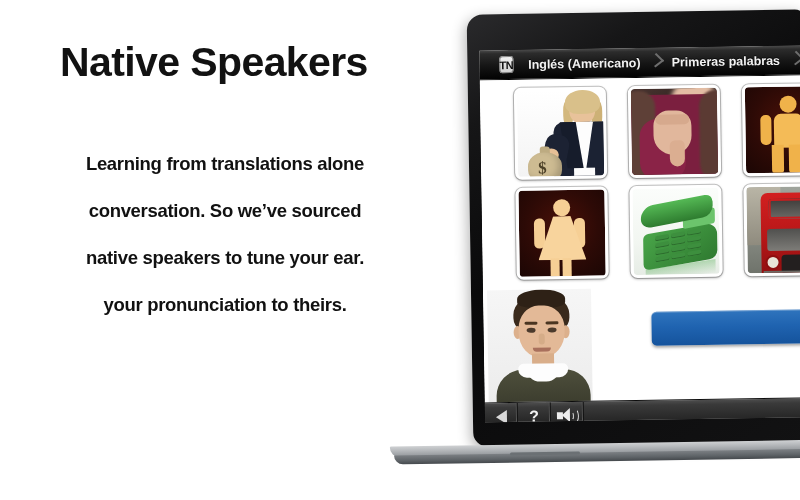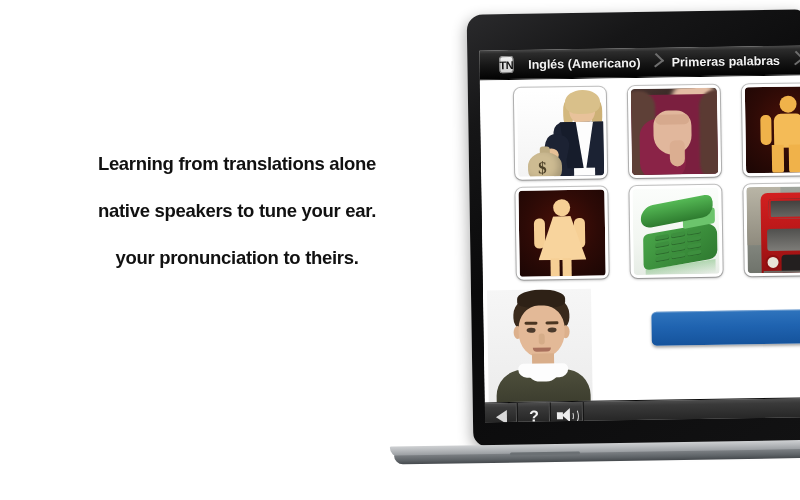--- a/index.html
+++ b/index.html
@@ -16,21 +16,21 @@
   .left-panel { position: absolute; left: 0; top: 0; width: 450px; height: 500px; }
 
   .headline {
     position: absolute; left: 60px; top: 40px;
     font-size: 41px; font-weight: 700; color: #121212;
     letter-spacing: -0.6px; line-height: 1.1;
     font-family: "Liberation Sans", sans-serif;
   }
 
   .body-copy {
-    position: absolute; left: 28px; top: 140px; width: 418px;
+    position: absolute; left: 16px; top: 140px; width: 418px;
     text-align: center;
   }
   .body-line {
     font-size: 18.5px; font-weight: 700; color: #111111;
     line-height: 47px; letter-spacing: -0.3px;
     white-space: nowrap;
   }
 
   
   .laptop { position: absolute; left: 390px; top: 0px; width: 415px; height: 500px; }
@@ -233,22 +233,24 @@
   }
   .tb-spk .w1 { left:13px; top:3.5px; width:4px; height:8px; }
   .tb-spk .w2 { left:15px; top:0.5px; width:7px; height:14px; }
 </style>
 </head>
 <body>
 
 <div id="stage">
 
   <div class="left-panel">
+    <div class="headline">Native Speakers</div>
     <div class="body-copy">
       <div class="body-line">Learning from translations alone</div>
+      <div class="body-line">conversation. So we’ve sourced</div>
       <div class="body-line">native speakers to tune your ear.</div>
       <div class="body-line">your pronunciation to theirs.</div>
     </div>
   </div>
 
   <div class="laptop">
 
     <div class="bezel">
       <div class="bezel-inner">
         <div class="app">

